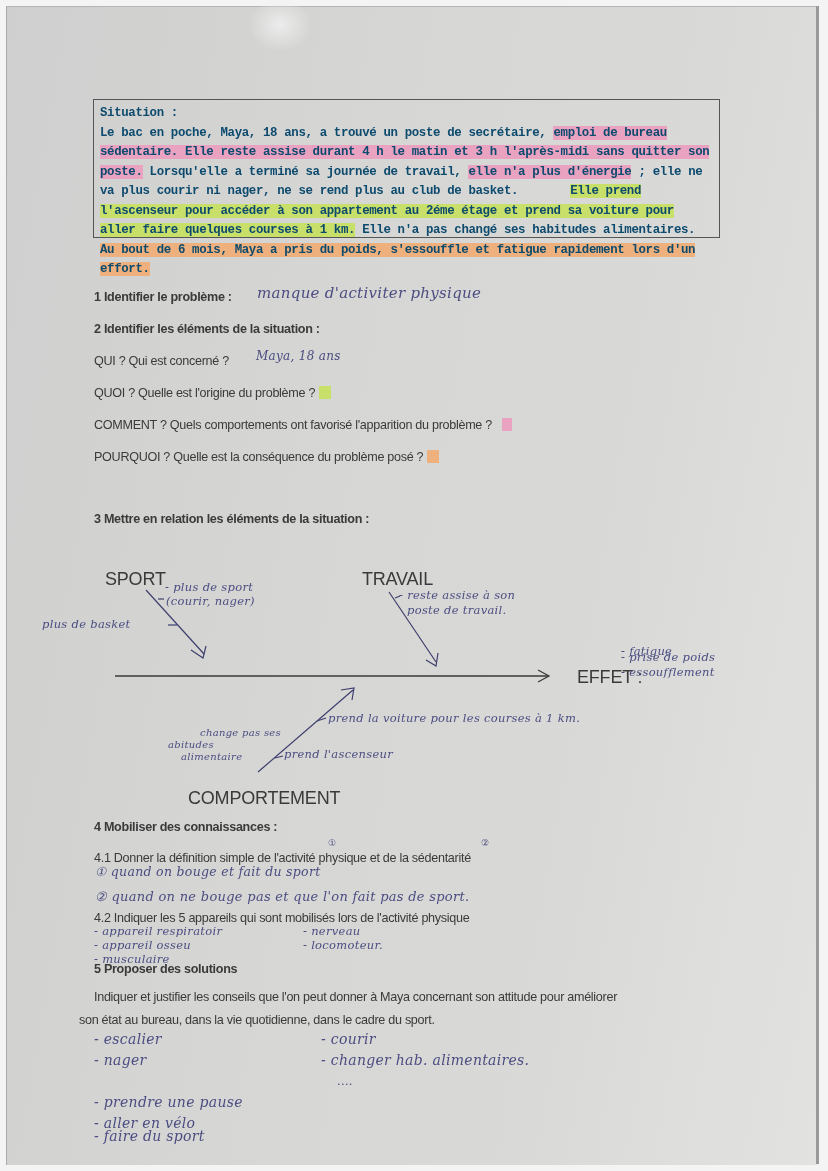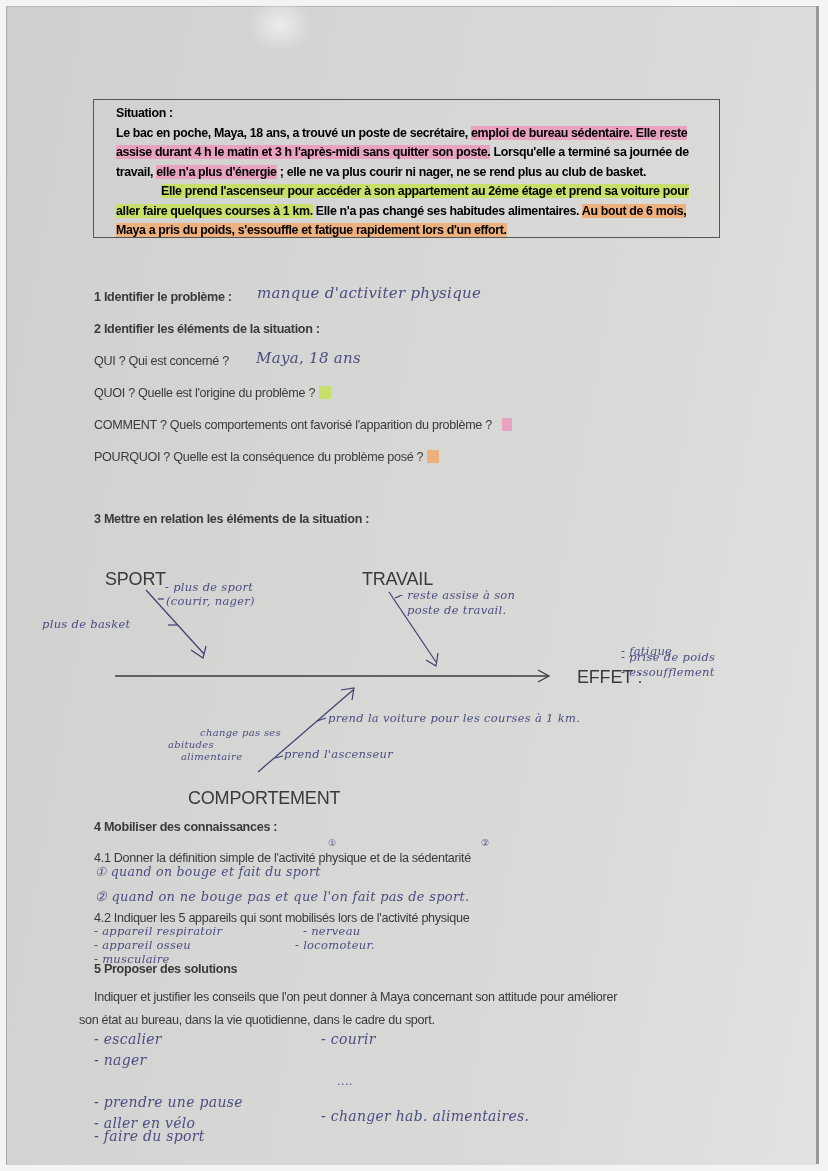--- a/index.html
+++ b/index.html
@@ -18,23 +18,23 @@
       position: absolute; left: 816px; top: 6px; width: 3px; height: 1158px;
       background: #9a9a9a;
     }
     .glare {
       position: absolute; left: 250px; top: 0px; width: 60px; height: 50px;
       background: radial-gradient(ellipse at center, #ececec 0%, rgba(236,236,236,0) 75%);
     }
     .situation-box {
       position: absolute; left: 93px; top: 99px; width: 627px; height: 139px;
       border: 1.5px solid #555; box-sizing: border-box;
-      padding: 4px 22px; font-size: 12.4px; line-height: 19.5px;
-      font-family: Liberation Sans, sans-serif; font-weight: 700; letter-spacing: -0.35px;
-      color: #000000;
+      padding: 4px 6px; font-size: 12.4px; line-height: 19.5px;
+      font-family: Liberation Mono, monospace; font-weight: 700; letter-spacing: -0.35px;
+      color: #0c4a6e;
     }
     .situation-box .title { font-weight: 700; }
     .hl-pink { background: #e9a2c0; }
     .hl-green { background: #c8df6a; margin-left: 45px; }
     .hl-orange { background: #eeb17e; }
     .print {
       position: absolute; font-size: 12.6px; color: #3a3a3a;
       font-family: "Liberation Sans", sans-serif; letter-spacing: -0.3px; white-space: nowrap;
     }
     .bold { font-weight: 700; }
@@ -65,21 +65,21 @@
 <div class="situation-box">
   <div class="title">Situation :</div>
   <div><span>Le bac en poche, Maya, 18 ans, a trouvé un poste de secrétaire, </span><span class="hl-pink">emploi de bureau sédentaire. Elle reste assise durant 4 h le matin et 3 h l'après-midi sans quitter son poste.</span><span> Lorsqu'elle a terminé sa journée de travail, </span><span class="hl-pink">elle n'a plus d'énergie</span><span> ; elle ne va plus courir ni nager, ne se rend plus au club de basket. </span><span class="hl-green">Elle prend l'ascenseur pour accéder à son appartement au 2éme étage et prend sa voiture pour aller faire quelques courses à 1 km.</span><span> Elle n'a pas changé ses habitudes alimentaires. </span><span class="hl-orange">Au bout de 6 mois, Maya a pris du poids, s'essouffle et fatigue rapidement lors d'un effort.</span></div>
 </div>
 
 <div class="print bold" style="left:94px; top:290px;">1 Identifier le problème :</div>
 <div class="hand" style="left:257px; top:284px; font-size:15px;">manque d'activiter physique</div>
 
 <div class="print bold" style="left:94px; top:322px;">2 Identifier les éléments de la situation :</div>
 <div class="print" style="left:94px; top:354px;">QUI ? Qui est concerné ?</div>
-<div class="hand" style="left:256px; top:349px; font-size:15px;">Maya, 18 ans</div>
+<div class="hand" style="left:256px; top:349px; font-size:12px;">Maya, 18 ans</div>
 
 <div class="print" style="left:94px; top:386px;"><span>QUOI ? Quelle est l'origine du problème ?</span><span class="swatch" style="background:#c8df6a;"></span></div>
 <div class="print" style="left:94px; top:418px;"><span>COMMENT ? Quels comportements ont favorisé l'apparition du problème ?</span><span class="swatch" style="background:#e9a2c0; width:10px; margin-left:10px;"></span></div>
 <div class="print" style="left:94px; top:450px;"><span>POURQUOI ? Quelle est la conséquence du problème posé ?</span><span class="swatch" style="background:#eeb17e;"></span></div>
 
 <div class="print bold" style="left:94px; top:512px;">3 Mettre en relation les éléments de la situation :</div>
 
 <svg class="diagram" width="828" height="1171">
   <g stroke="#3a3a3a" stroke-width="1.3" fill="none">
 
@@ -132,25 +132,25 @@
 <div class="circle-num" style="left:481px; top:838px;">②</div>
 <div class="print" style="left:94px; top:851px;">4.1 Donner la définition simple de l'activité physique et de la sédentarité</div>
 <div class="hand small" style="left:95px; top:864px; font-size:12.5px;">① quand on bouge et fait du sport</div>
 <div class="hand" style="left:95px; top:889px; font-size:13px;">② quand on ne bouge pas et que l'on fait pas de sport.</div>
 
 <div class="print" style="left:94px; top:911px;">4.2 Indiquer les 5 appareils qui sont mobilisés lors de l'activité physique</div>
 <div class="hand small" style="left:94px; top:924px;">- appareil respiratoir</div>
 <div class="hand small" style="left:94px; top:938px;">- appareil osseu</div>
 <div class="hand small" style="left:94px; top:952px;">- musculaire</div>
 <div class="hand small" style="left:303px; top:924px;">- nerveau</div>
-<div class="hand small" style="left:295px; top:938px;">- locomoteur.</div>
+<div class="hand small" style="left:303px; top:938px;">- locomoteur.</div>
 
 <div class="print bold" style="left:94px; top:962px;">5 Proposer des solutions</div>
 <div class="print" style="left:94px; top:990px;">Indiquer et justifier les conseils que l'on peut donner à Maya concernant son attitude pour améliorer</div>
 <div class="print" style="left:79px; top:1013px;">son état au bureau, dans la vie quotidienne, dans le cadre du sport.</div>
 <div class="hand" style="left:94px; top:1031px;">- escalier</div>
 <div class="hand" style="left:94px; top:1052px;">- nager</div>
 <div class="hand" style="left:94px; top:1128px;">- faire du sport</div>
 <div class="hand" style="left:94px; top:1094px;">- prendre une pause</div>
 <div class="hand" style="left:94px; top:1115px;">- aller en vélo</div>
 <div class="hand" style="left:321px; top:1031px;">- courir</div>
-<div class="hand" style="left:321px; top:1108px;text-align:right;">- changer hab. alimentaires.</div>
+<div class="hand" style="left:321px; top:1052px;text-align:right;">- changer hab. alimentaires.</div>
 <div class="hand small" style="left:337px; top:1074px;">....</div>
 
 </body></html>

